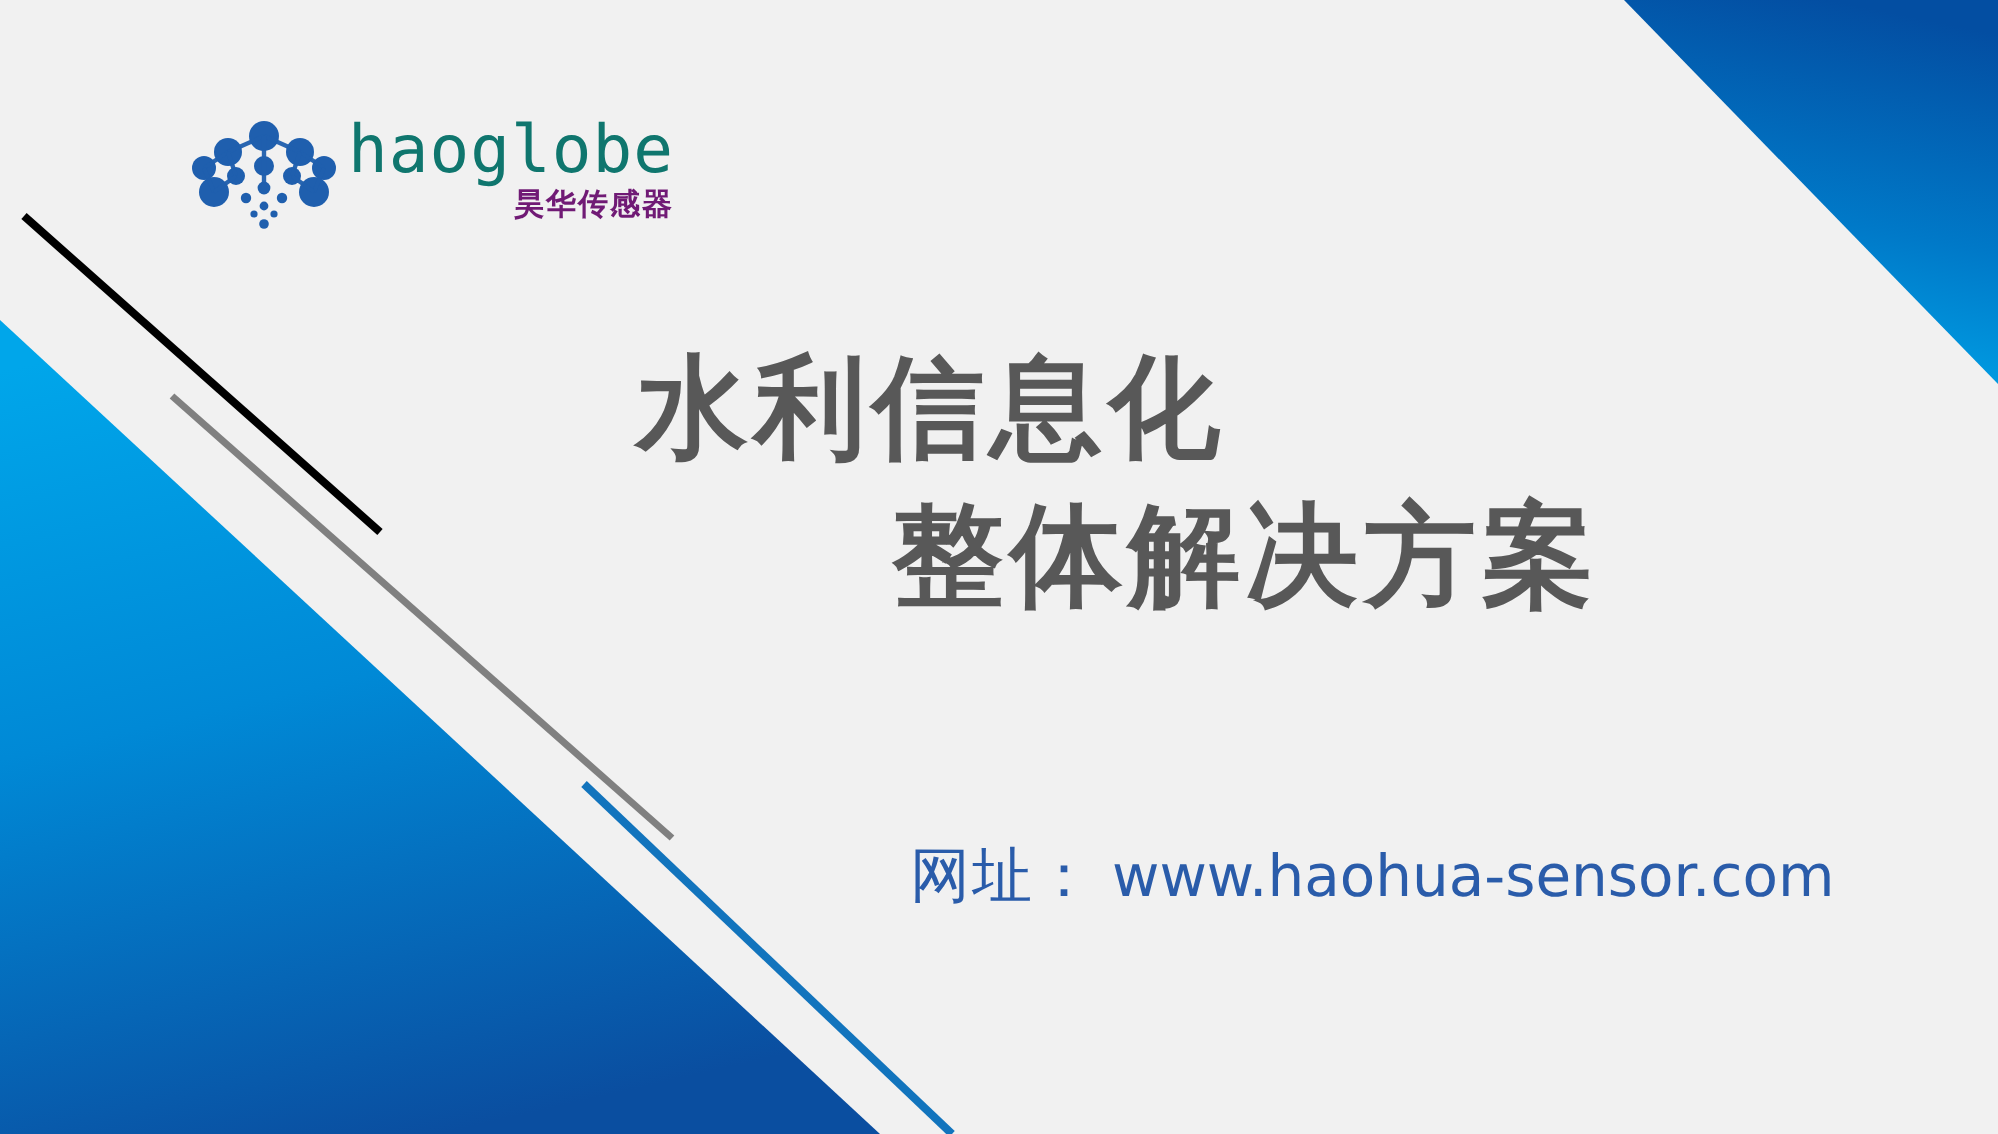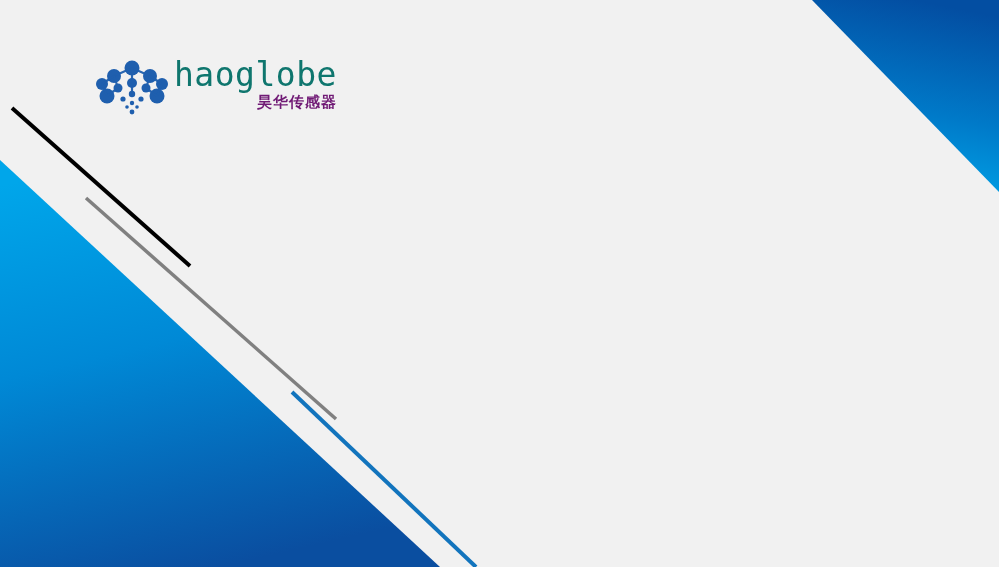--- a/index.html
+++ b/index.html
@@ -184,15 +184,23 @@
         <line x1="36" y1="23" x2="36" y2="34"></line>
       </g>
     </svg>
 
     <div id="logo-text-block">
       <div id="logo-wordmark">haoglobe</div>
       <div id="logo-subtext">昊华传感器</div>
     </div>
   </div>
 
-
+  <div id="headline">
+    <div class="headline-line line-1">水利信息化</div>
+    <div class="headline-line line-2">整体解决方案</div>
+  </div>
+
+  <div id="website-line">
+    <span id="website-label">网址：</span>
+    <span id="website-url">www.haohua-sensor.com</span>
+  </div>
 
 </div>
 
 </body></html>

